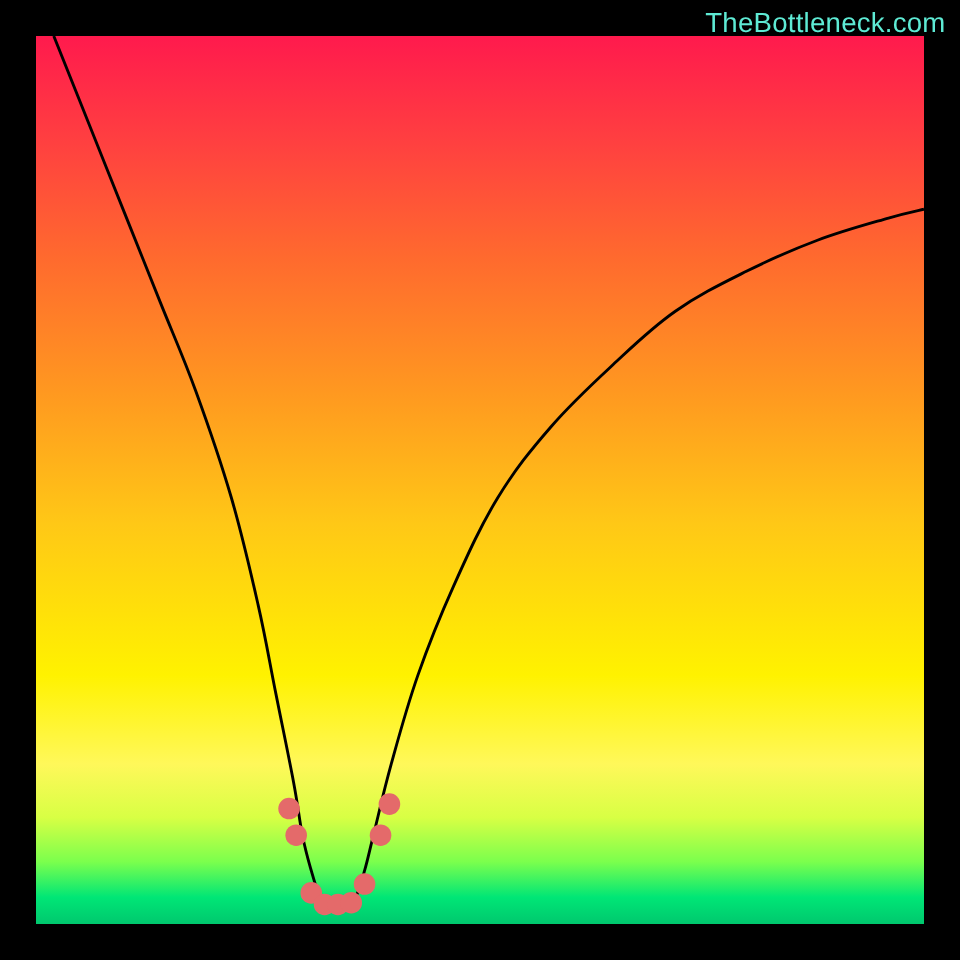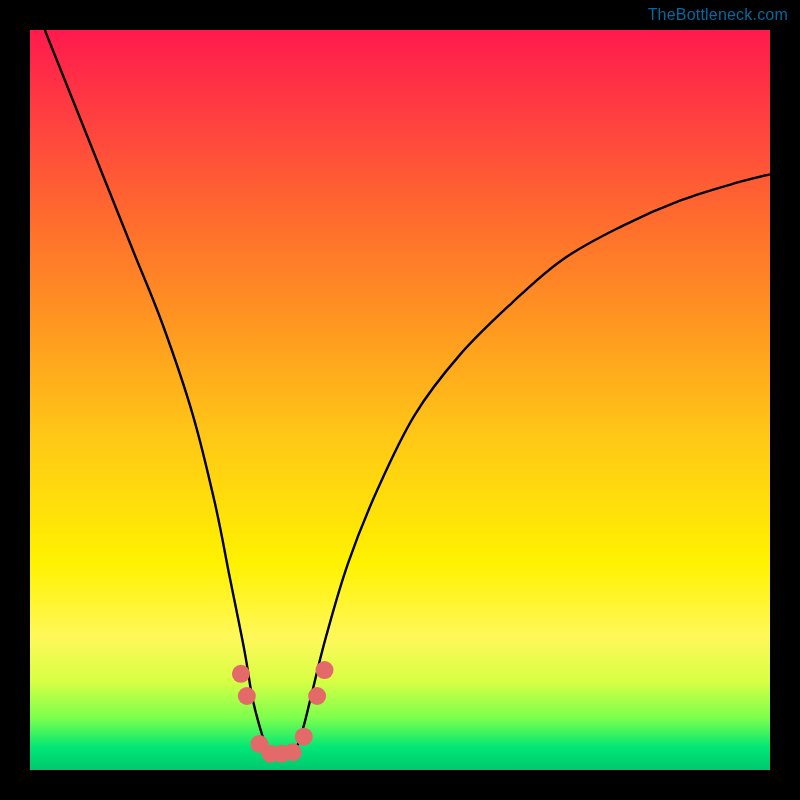--- a/index.html
+++ b/index.html
@@ -42,22 +42,22 @@
     position: absolute;
     left: 0;
     top: 0;
     width: 740px;
     height: 740px;
   }
   .watermark {
     position: absolute;
     top: 6px;
     right: 12px;
-    color: #0369a1;
-    font-size: 16px;
+    color: #5eead4;
+    font-size: 23px;
     font-weight: 500;
     letter-spacing: 0.2px;
     user-select: none;
   }
 </style>
 </head>
 <body>
 
 <div class="outer">
   <div class="plot-area">

